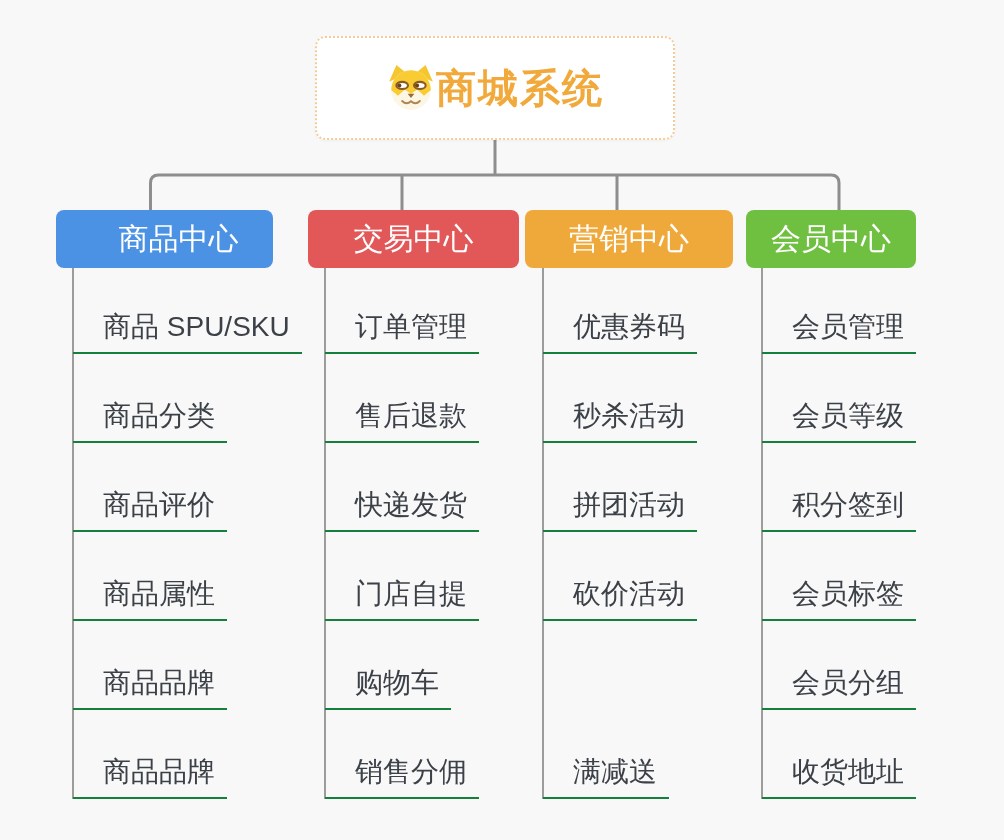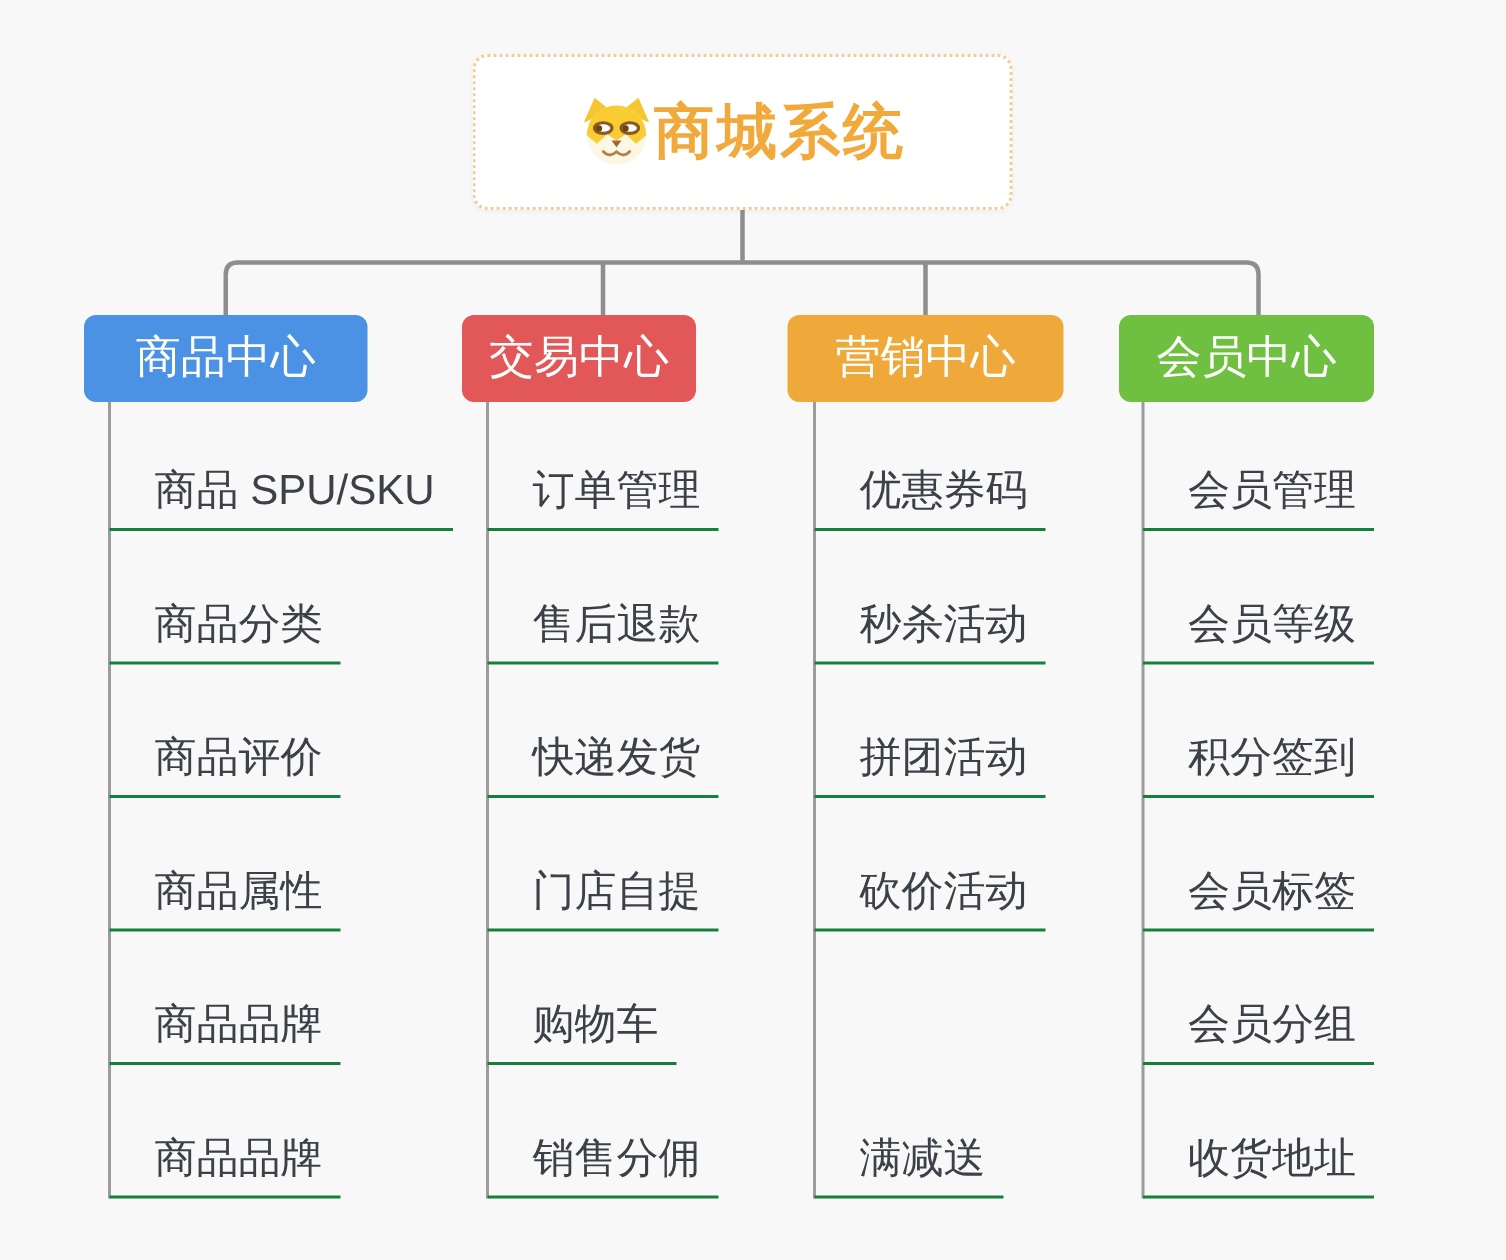--- a/index.html
+++ b/index.html
@@ -26,23 +26,23 @@
     line-height:1;white-space:nowrap;
   }
   .doge{width:50px;height:50px;display:inline-block;}
 
   
   .branch{
     position:absolute;top:210px;height:58px;line-height:58px;
     border-radius:8px;text-align:center;color:#ffffff;font-size:30px;
     white-space:nowrap;cursor:default;
   }
-  .b0{left:56px;width:189px;background:#4b92e4;}
-  .b1{left:308px;width:156px;background:#e25757;}
-  .b2{left:525px;width:184px;background:#efa93b;}
+  .b0{left:56px;width:189px;background:#4b92e4;padding-left:28px;}
+  .b1{left:308px;width:211px;background:#e25757;}
+  .b2{left:525px;width:208px;background:#efa93b;}
   .b3{left:746px;width:170px;background:#6fbf40;}
 
   
   .leaf{
     position:absolute;
     font-size:28px;color:#3c4148;line-height:34px;
     padding:0 12px 8px 30px;
     border-bottom:2px solid #15803d;
     white-space:nowrap;width:max-content;
   }

